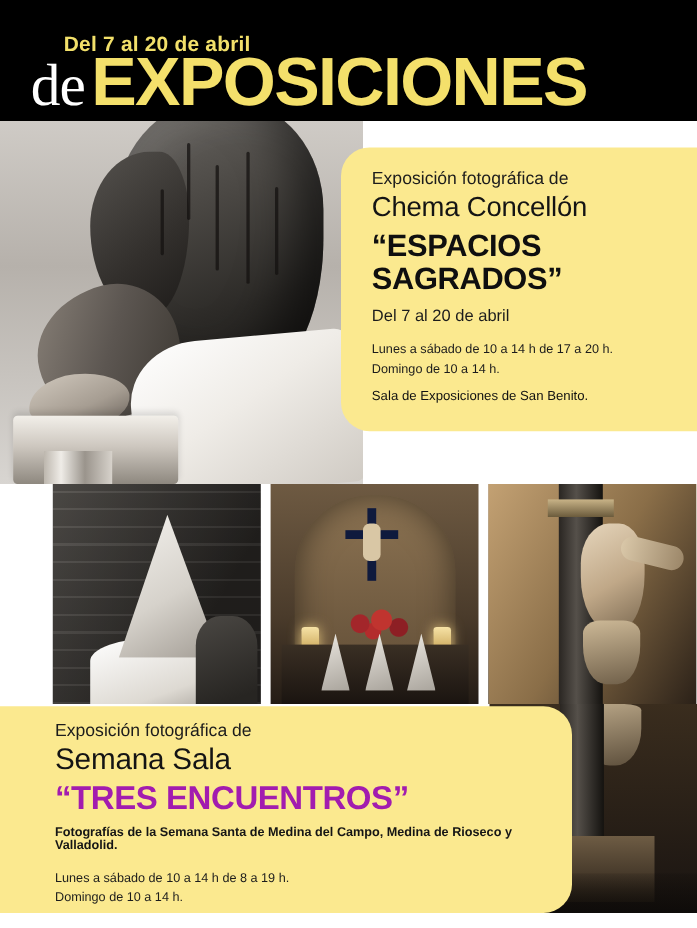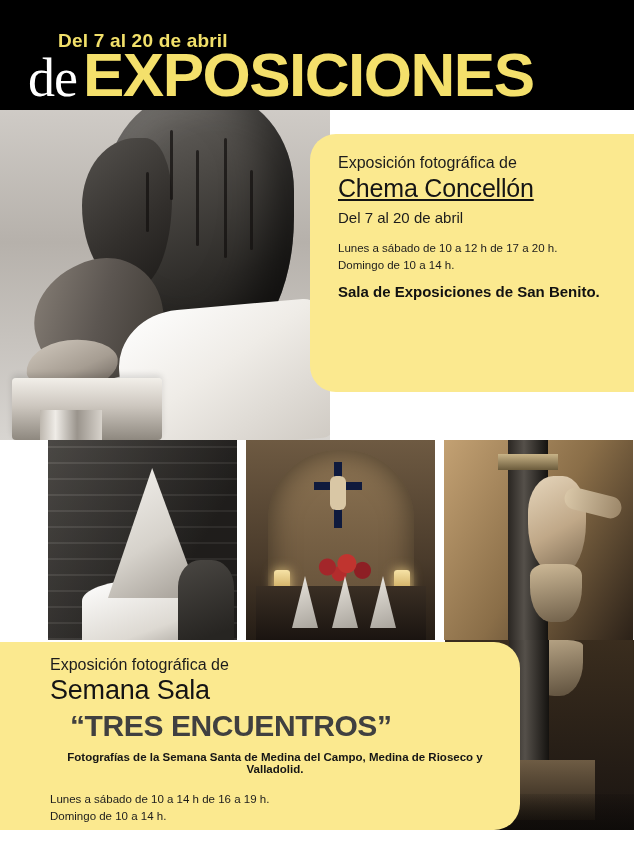--- a/index.html
+++ b/index.html
@@ -171,43 +171,42 @@
   .p1-kicker {
     font-size: 16px;
     color: #1c1c1c;
     margin-bottom: 2px;
   }
   .p1-author {
     font-size: 25px;
     color: #141414;
     margin-bottom: 6px;
     letter-spacing: -0.2px;
-    text-decoration: underline;
   }
   .p1-title {
     font-size: 28px;
     font-weight: bold;
     line-height: 1.08;
     color: #0f0f0f;
     letter-spacing: -0.3px;
     margin-bottom: 10px;
   }
   .p1-dates {
     font-size: 15px;
     color: #1c1c1c;
     margin-bottom: 14px;
   }
   .p1-line {
     font-size: 11.5px;
     color: #1c1c1c;
     line-height: 1.5;
   }
   .p1-venue {
-    font-size: 15px;
-    font-weight: bold;
+    font-size: 12px;
+    font-weight: normal;
     color: #111111;
     margin-top: 8px;
   }
 
   
   .strip {
     position: absolute;
     top: 440px;
     left: 48px;
     width: 586px;
@@ -395,31 +394,29 @@
   }
   .p2-author {
     font-size: 27px;
     color: #141414;
     letter-spacing: -0.2px;
     margin-bottom: 3px;
   }
   .p2-title {
     font-size: 30px;
     font-weight: bold;
-    color: #404040;
+    color: #a21caf;
     letter-spacing: -0.4px;
     margin-bottom: 8px;
-    margin-left: 20px;
   }
   .p2-desc {
     font-size: 11.5px;
     font-weight: bold;
     color: #151515;
     margin-bottom: 16px;
-    text-align: center;
   }
   .p2-line {
     font-size: 11.5px;
     color: #1c1c1c;
     line-height: 1.5;
   }
   .p2-venue {
     font-size: 11.5px;
     font-weight: bold;
     color: #111111;
@@ -493,22 +490,23 @@
   <div class="drip" style="left:196px; top:40px; height:96px;"></div>
   <div class="drip" style="left:224px; top:28px; height:120px;"></div>
   <div class="drip" style="left:250px; top:60px; height:80px;"></div>
   <div class="drip" style="left:146px; top:62px; height:60px;"></div>
 </div>
 
 <div class="panel-one">
   <div class="inner">
     <div class="p1-kicker">Exposición fotográfica de</div>
     <div class="p1-author">Chema Concellón</div>
+    <div class="p1-title">“ESPACIOS SAGRADOS”</div>
     <div class="p1-dates">Del 7 al 20 de abril</div>
-    <div class="p1-line">Lunes a sábado de 10 a 12 h de 17 a 20 h.</div>
+    <div class="p1-line">Lunes a sábado de 10 a 14 h de 17 a 20 h.</div>
     <div class="p1-line">Domingo de 10 a 14 h.</div>
     <div class="p1-venue">Sala de Exposiciones de San Benito.</div>
   </div>
 </div>
 
 <div class="left-block"></div>
 <div class="strip">
   <div class="cell cell-capirote">
     <div class="wall"></div>
     <div class="robe"></div>
@@ -544,19 +542,19 @@
   <div class="plinth"></div>
   <div class="shadowfloor"></div>
 </div>
 
 <div class="panel-two">
   <div class="inner">
     <div class="p2-kicker">Exposición fotográfica de</div>
     <div class="p2-author">Semana Sala</div>
     <div class="p2-title">“TRES ENCUENTROS”</div>
     <div class="p2-desc">Fotografías de la Semana Santa de Medina del Campo, Medina de Rioseco y Valladolid.</div>
-    <div class="p2-line">Lunes a sábado de 10 a 14 h de 16 a 19 h.</div>
+    <div class="p2-line">Lunes a sábado de 10 a 14 h de 8 a 19 h.</div>
     <div class="p2-line">Domingo  de 10 a 14 h.</div>
     <div class="p2-venue">Sala de Exposiciones de la Oficina de Acera Recoletos.</div>
   </div>
 </div>
 
 <div class="white-bottom"></div>
 
 </body></html>

